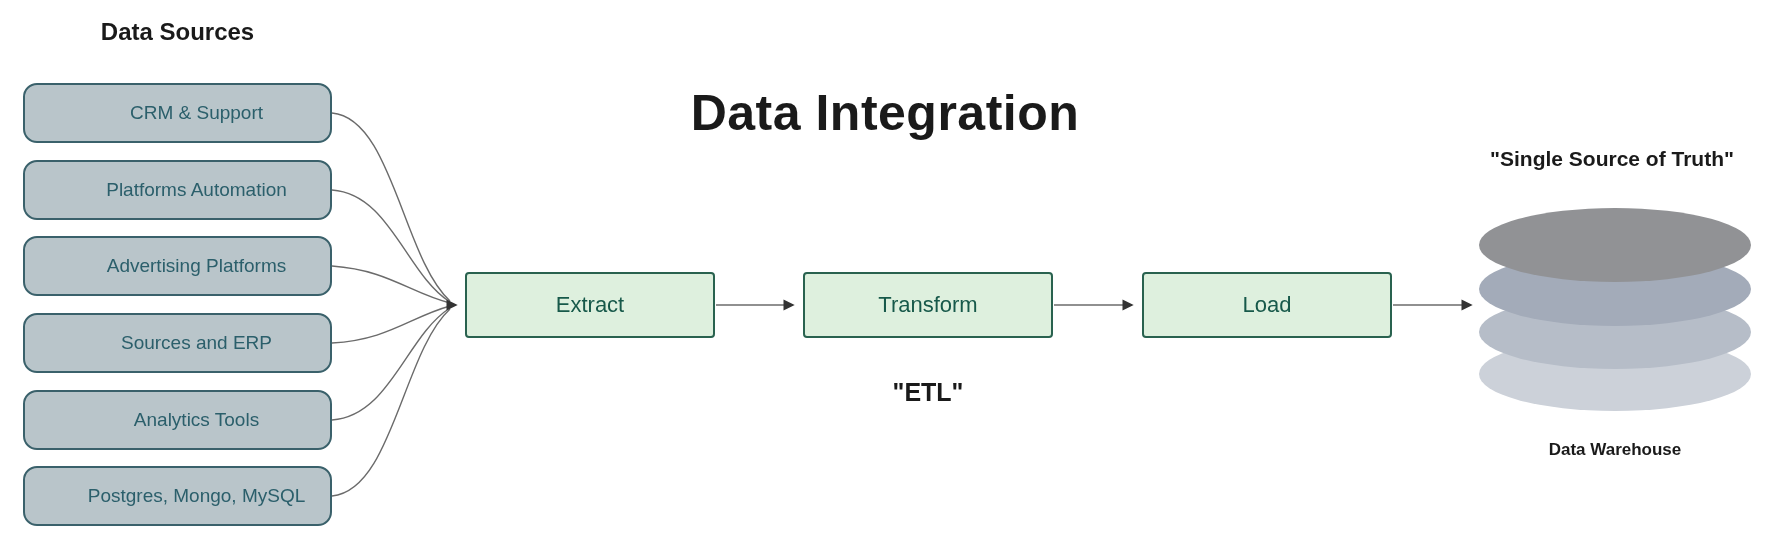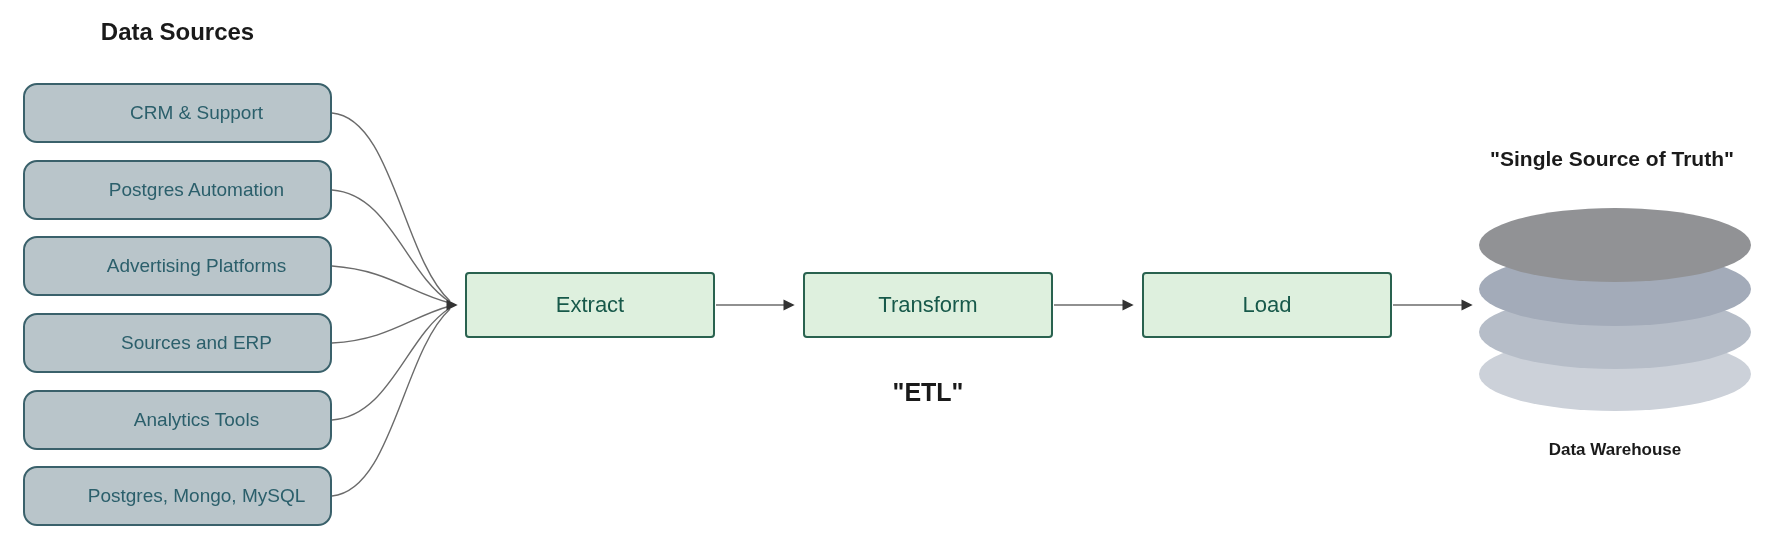--- a/index.html
+++ b/index.html
@@ -80,35 +80,36 @@
       <ellipse cx="1615" cy="245" rx="136" ry="37" fill="#919295"></ellipse>
     </g>
   </svg>
 
   <div class="heading sources-heading">Data Sources</div>
 
   <div class="node source-node" style="top:83px">
     <span>CRM &amp; Support</span>
   </div>
   <div class="node source-node" style="top:160px">
-    <span>Postgres Automation</span>
+    <span>Platforms Automation</span>
   </div>
   <div class="node source-node" style="top:236px">
     <span>Advertising Platforms</span>
   </div>
   <div class="node source-node" style="top:313px">
     <span>Sources and ERP</span>
   </div>
   <div class="node source-node" style="top:390px">
     <span>Analytics Tools</span>
   </div>
   <div class="node source-node" style="top:466px">
     <span>Postgres, Mongo, MySQL</span>
   </div>
 
+  <div class="heading main-title">Data Integration</div>
 
   <div class="node step-node" style="left:465px">
     <span>Extract</span>
   </div>
   <div class="node step-node" style="left:803px">
     <span>Transform</span>
   </div>
   <div class="node step-node" style="left:1142px">
     <span>Load</span>
   </div>

